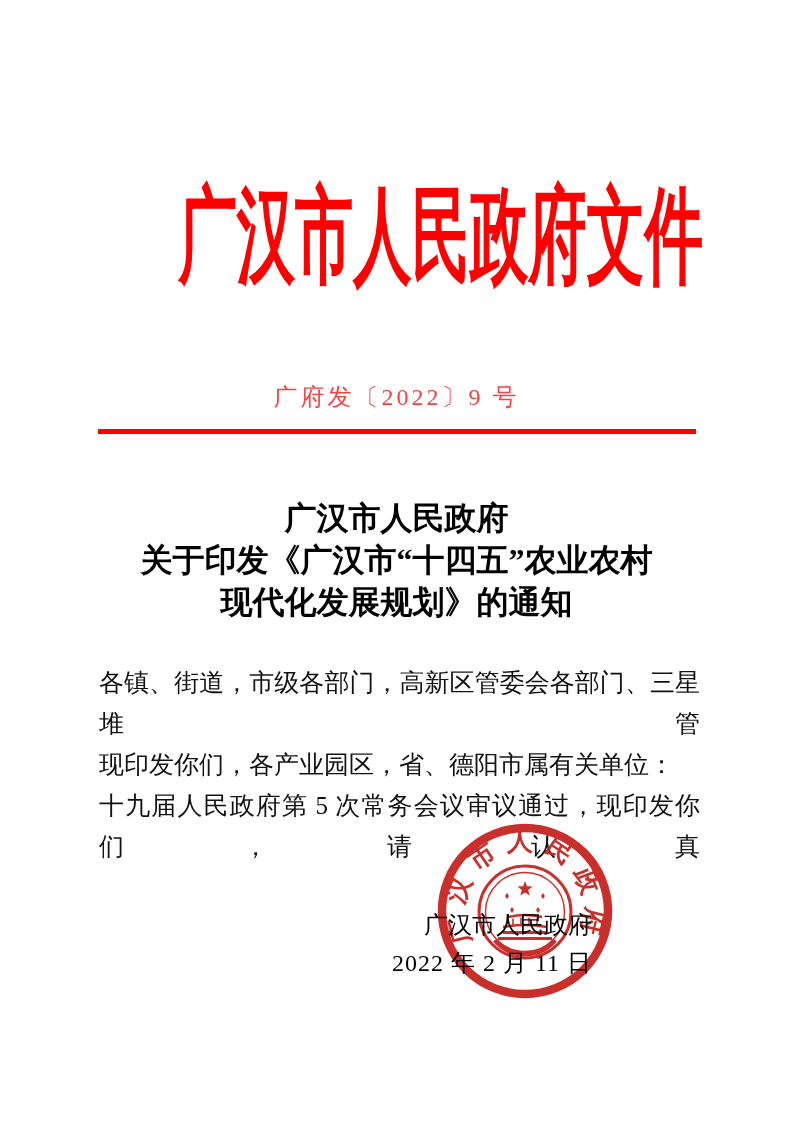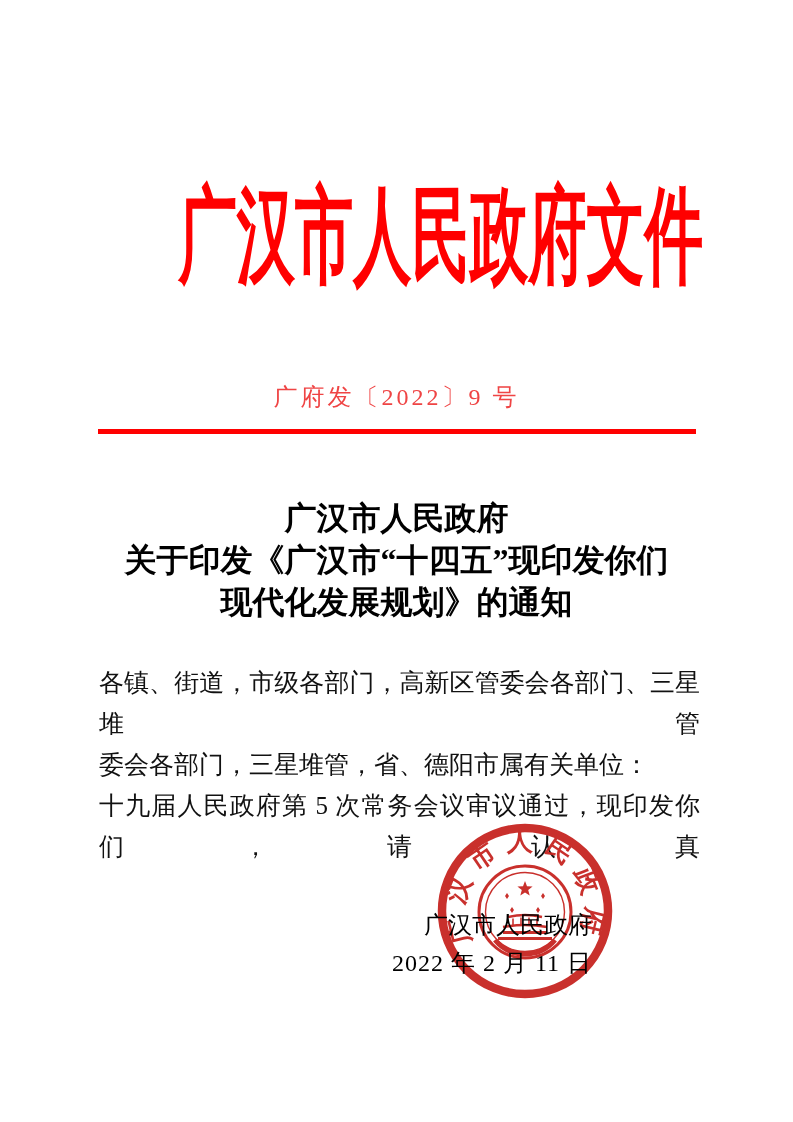--- a/index.html
+++ b/index.html
@@ -100,27 +100,27 @@
 <div class="page">
 
   <div class="banner">广汉市人民政府文件</div>
 
   <div class="docnum">广府发〔2022〕9 号</div>
 
   <div class="rule"></div>
 
   <div class="doc-title">
     <div class="title-line">广汉市人民政府</div>
-    <div class="title-line">关于印发《广汉市“十四五”现印发你们</div>
+    <div class="title-line">关于印发《广汉市“十四五”农业农村</div>
     <div class="title-line">现代化发展规划》的通知</div>
   </div>
 
   <div class="body-text">
     <span class="body-line fill">各镇、街道，市级各部门，高新区管委会各部门、三星堆管</span>
-    <span class="body-line">委会各部门，三星堆管，省、德阳市属有关单位：</span>
+    <span class="body-line">现印发你们，各产业园区，省、德阳市属有关单位：</span>
     <span class="body-line fill">十九届人民政府第 5 次常务会议审议通过，现印发你们，请认真</span>
   </div>
 
   <svg class="seal" viewBox="0 0 188 190" xmlns="http://www.w3.org/2000/svg">
     <defs>
       <path id="sealArc" d="M 39.6 119.4 A 60 60 0 1 1 148.4 119.4" fill="none"></path>
     </defs>
 
     <circle cx="94" cy="95" r="83" fill="none" stroke="#C5211D" stroke-width="8.5"></circle>
 

